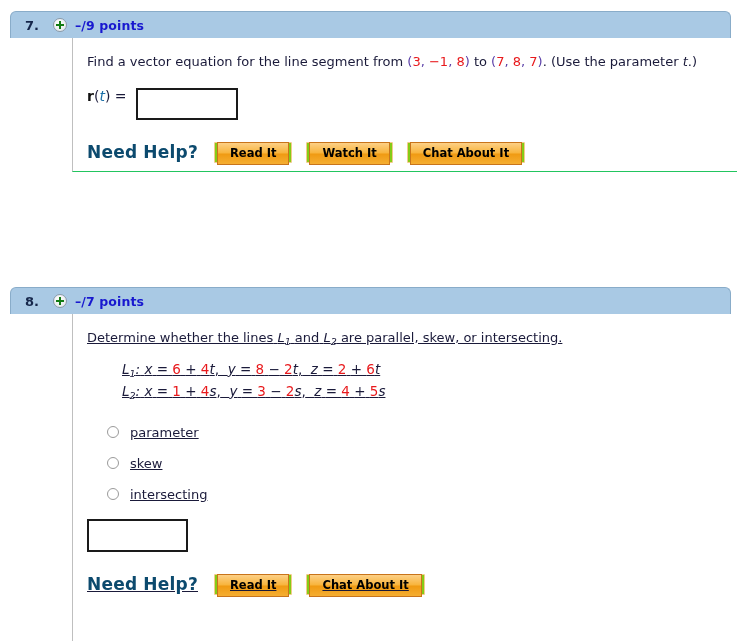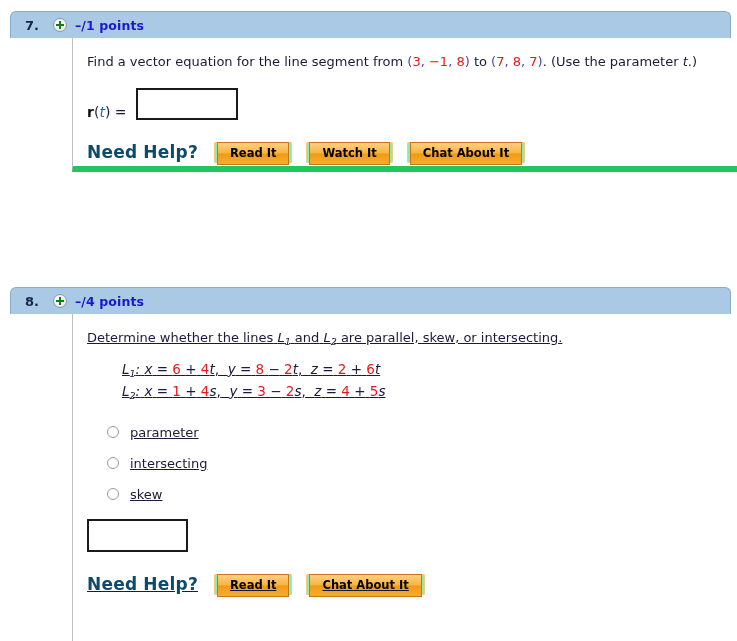--- a/index.html
+++ b/index.html
@@ -59,37 +59,37 @@
     color: #1818cf;
     font-weight: bold;
     font-size: 12.5px;
     letter-spacing: 0.1px;
   }
 
   
   .q-body {
     margin: 0 0 0 72px;
     border-left: 1px solid #bfbfbf;
-    border-bottom: 6px solid #22c55e;
+    border-bottom: 1px solid #22c55e;
     box-sizing: border-box;
     padding: 14px 0 18px 14px;
     background: #fff;
   }
   .q7 .q-body { height: 134px; }
   .q8 .q-body { height: 365px; text-decoration: underline; }
 
   .prompt { line-height: 1.5; font-size: 13px; color: #1a1a3a; }
   .num-red { color: #e8191c; }
   .punc { color: #5a3fa8; }
   .ital { font-style: italic; }
 
   
   .rt-row {
     display: flex;
-    align-items: flex-end;
+    align-items: flex-start;
     margin-top: 16px;
   }
   .rt-label { font-size: 14px; white-space: nowrap; margin-right: 9px; }
   .rt-label .bold-r { font-weight: bold; color: #111; }
   .rt-label .par { color: #1a1a3a; }
   .rt-label .var-t { font-style: italic; color: #1a6fa8; }
   .answer-box {
     width: 102px;
     height: 32px;
     border: 2px solid #1a1a1a;
@@ -107,21 +107,21 @@
   .need-help-label {
     color: #0c4a6e;
     font-weight: bold;
     font-size: 17px;
     margin-right: 16px;
     letter-spacing: 0.2px;
   }
   .help-btn {
     border: 1px solid #f5c98a;
     padding: 2px;
-    background: #86efac;
+    background: #84cc16;
     margin-right: 14px;
     border-radius: 1px;
     display: inline-block;
   }
   .help-btn-inner {
     border: 1px solid #c8741b;
     background: linear-gradient(to bottom, #fcc濃 0%, #f5a623 100%);
     background: linear-gradient(to bottom, #fdd086 0%, #f8b43c 48%, #f09a12 52%, #f5ae32 100%);
     color: #000;
     font-weight: bold;
@@ -167,21 +167,21 @@
 </head>
 <body>
 
 <div class="top-gap"></div>
 
 <div class="question-block q7">
 
   <div class="q-header">
     <span class="q-num">7.</span>
     <span class="plus-icon"></span>
-    <span class="q-points">–/1 points</span>
+    <span class="q-points">–/9 points</span>
   </div>
 
   <div class="q-body">
 
     <div class="prompt">
       <span>Find a vector equation for the line segment from</span>
       <span>
         <span class="punc">(</span><span class="num-red">3</span><span class="punc">, </span><span class="num-red">−1</span><span class="punc">, </span><span class="num-red">8</span><span class="punc">)</span>
       </span>
       <span>to</span>
@@ -205,21 +205,21 @@
   </div>
 </div>
 
 <div class="gap"></div>
 
 <div class="question-block q8">
 
   <div class="q-header">
     <span class="q-num">8.</span>
     <span class="plus-icon"></span>
-    <span class="q-points">–/4 points</span>
+    <span class="q-points">–/7 points</span>
   </div>
 
   <div class="q-body">
 
     <div class="prompt">
       <span>Determine whether the lines</span>
       <span class="ital"><span>L</span><span class="sub">1</span></span>
       <span>and</span>
       <span class="ital"><span>L</span><span class="sub">2</span></span>
       <span>are parallel, skew, or intersecting.</span>
@@ -240,25 +240,25 @@
       </div>
     </div>
 
     <div class="radio-list">
       <label class="radio-item">
         <span class="radio-circle"></span>
         <span class="radio-label">parameter</span>
       </label>
       <label class="radio-item">
         <span class="radio-circle"></span>
-        <span class="radio-label">intersecting</span>
+        <span class="radio-label">skew</span>
       </label>
       <label class="radio-item">
         <span class="radio-circle"></span>
-        <span class="radio-label">skew</span>
+        <span class="radio-label">intersecting</span>
       </label>
     </div>
 
 
     <div class="box-row">
       <input class="answer-box wide" type="text" value="" style="">
     </div>
 
     <div class="need-help-row">
       <span class="need-help-label">Need Help?</span>

